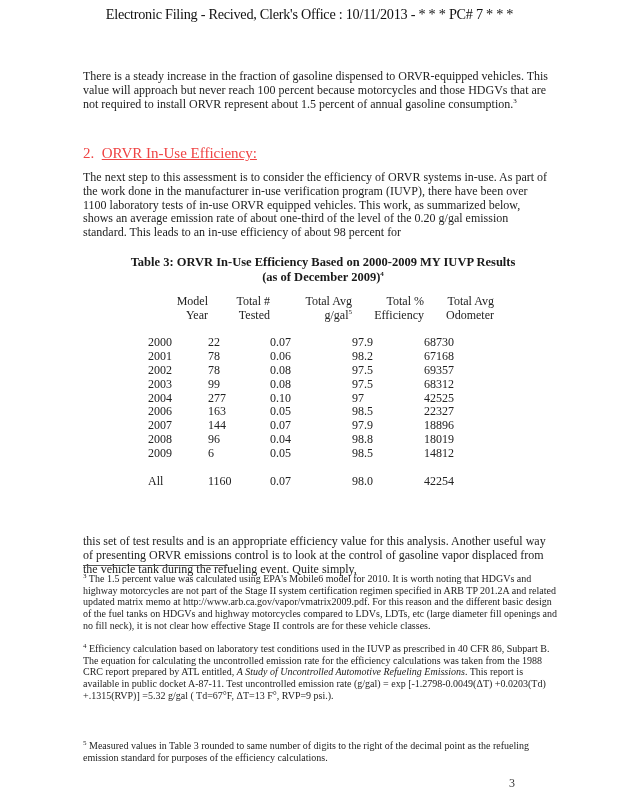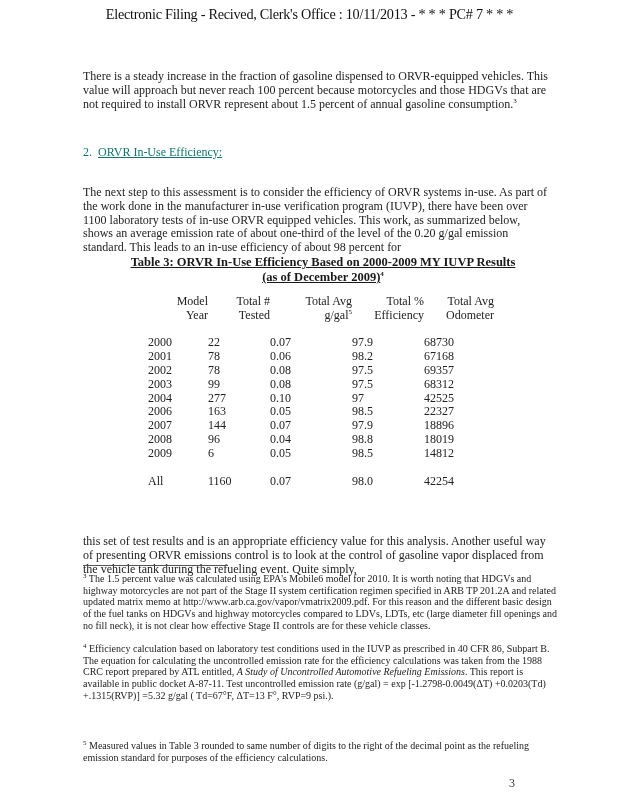--- a/index.html
+++ b/index.html
@@ -2,26 +2,26 @@
 <html><head>
 <meta charset="utf-8">
 <style>
   html, body { margin: 0; padding: 0; background: #ffffff; }
   body { width: 619px; height: 800px; position: relative; overflow: hidden;
          font-family: "Liberation Serif", "DejaVu Serif", serif; color: #1a1a1a; }
   .header { position: absolute; top: 5px; left: 0; width: 619px; text-align: center;
             font-size: 15.5px; letter-spacing: -0.3px; color: #111; transform: scaleX(0.92); transform-origin: 310px 0; }
   .para { position: absolute; left: 83px; width: 470px; font-size: 12px; line-height: 13.8px; color: #222; }
   .p1 { top: 70px; }
-  .sec { position: absolute; left: 83px; top: 145px; font-size: 12px; color: #0f766e; }
+  .sec { position: absolute; left: 83px; top: 145px; font-size: 15px; color: #ef4444; }
   .sec .u { text-decoration: underline; }
-  .p2 { top: 186px; }
+  .p2 { top: 171px; }
   .tcap { position: absolute; left: 83px; width: 480px; text-align: center; top: 255px;
           font-size: 12.5px; font-weight: bold; line-height: 15px; }
-  .tcap span { text-decoration: underline; }
+  .tcap span { }
   sup { font-size: 7px; vertical-align: super; line-height: 0; }
   table.data { position: absolute; top: 295px; left: 148px; border-collapse: collapse; font-size: 12px; color: #222; }
   table.data th { font-weight: normal; text-align: right; vertical-align: top; line-height: 13.5px; padding: 0; }
   table.data td { text-align: left; padding: 0; height: 13.9px; line-height: 13.9px; }
   .c0 { width: 60px; } .c1 { width: 62px; } .c2 { width: 82px; } .c3 { width: 72px; } .c4 { width: 70px; }
   .hdr-gap td { height: 23px; }
   .all-gap td { height: 16px; }
   .p3 { top: 535px; }
   .fnrule { position: absolute; left: 83px; top: 565px; width: 145px; border-top: 1px solid #555; }
   .fn { position: absolute; left: 83px; width: 475px; font-size: 10px; line-height: 11.7px; color: #222; }

